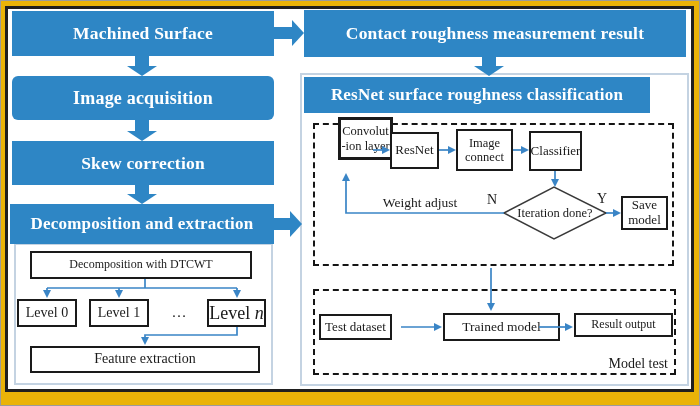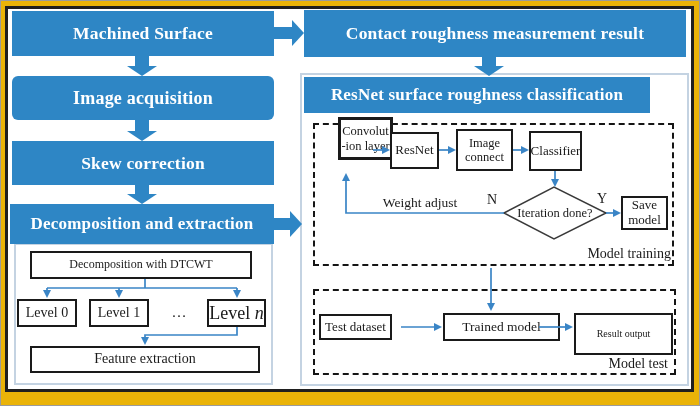--- a/index.html
+++ b/index.html
@@ -140,29 +140,28 @@
   </div>
   <div class="wbox" style="left:620px;top:195px;width:47px;height:34px;font-size:13px;border-width:2.5px;">
     <span>Save</span>
     <span>model</span>
   </div>
 
   <div class="lbl" style="left:378px;top:194px;width:82px;text-align:center;font-size:13.5px;">Weight adjust</div>
   <div class="lbl" style="left:486px;top:191px;font-size:14px;">N</div>
   <div class="lbl" style="left:596px;top:190px;font-size:14px;">Y</div>
   <div class="diamond-label" style="left:505px;top:205px;width:98px;font-size:12.5px;">Iteration done?</div>
-  <div class="lbl" style="left:558px;top:245px;width:112px;text-align:right;font-size:14px;">Model training</div>
 
   <div class="wbox" style="left:318px;top:313px;width:73px;height:26px;font-size:13px;">
     <span>Test dataset</span>
   </div>
   <div class="wbox" style="left:442px;top:312px;width:117px;height:28px;font-size:13.5px;">
     <span>Trained model</span>
   </div>
-  <div class="wbox" style="left:573px;top:312px;width:99px;height:42px;font-size:10px;">
+  <div class="wbox" style="left:573px;top:312px;width:99px;height:24px;font-size:12px;">
     <span>Result output</span>
   </div>
   <div class="lbl" style="left:563px;top:355px;width:104px;text-align:right;font-size:14px;">Model test</div>
 
   <svg class="connectors" width="700" height="406" viewBox="0 0 700 406">
     <defs>
       <marker id="ah" markerUnits="userSpaceOnUse" markerWidth="8" markerHeight="8" refX="1" refY="4" orient="auto">
         <path d="M0,0 L8,4 L0,8 z" fill="#3a85c6"></path>
       </marker>
     </defs>

